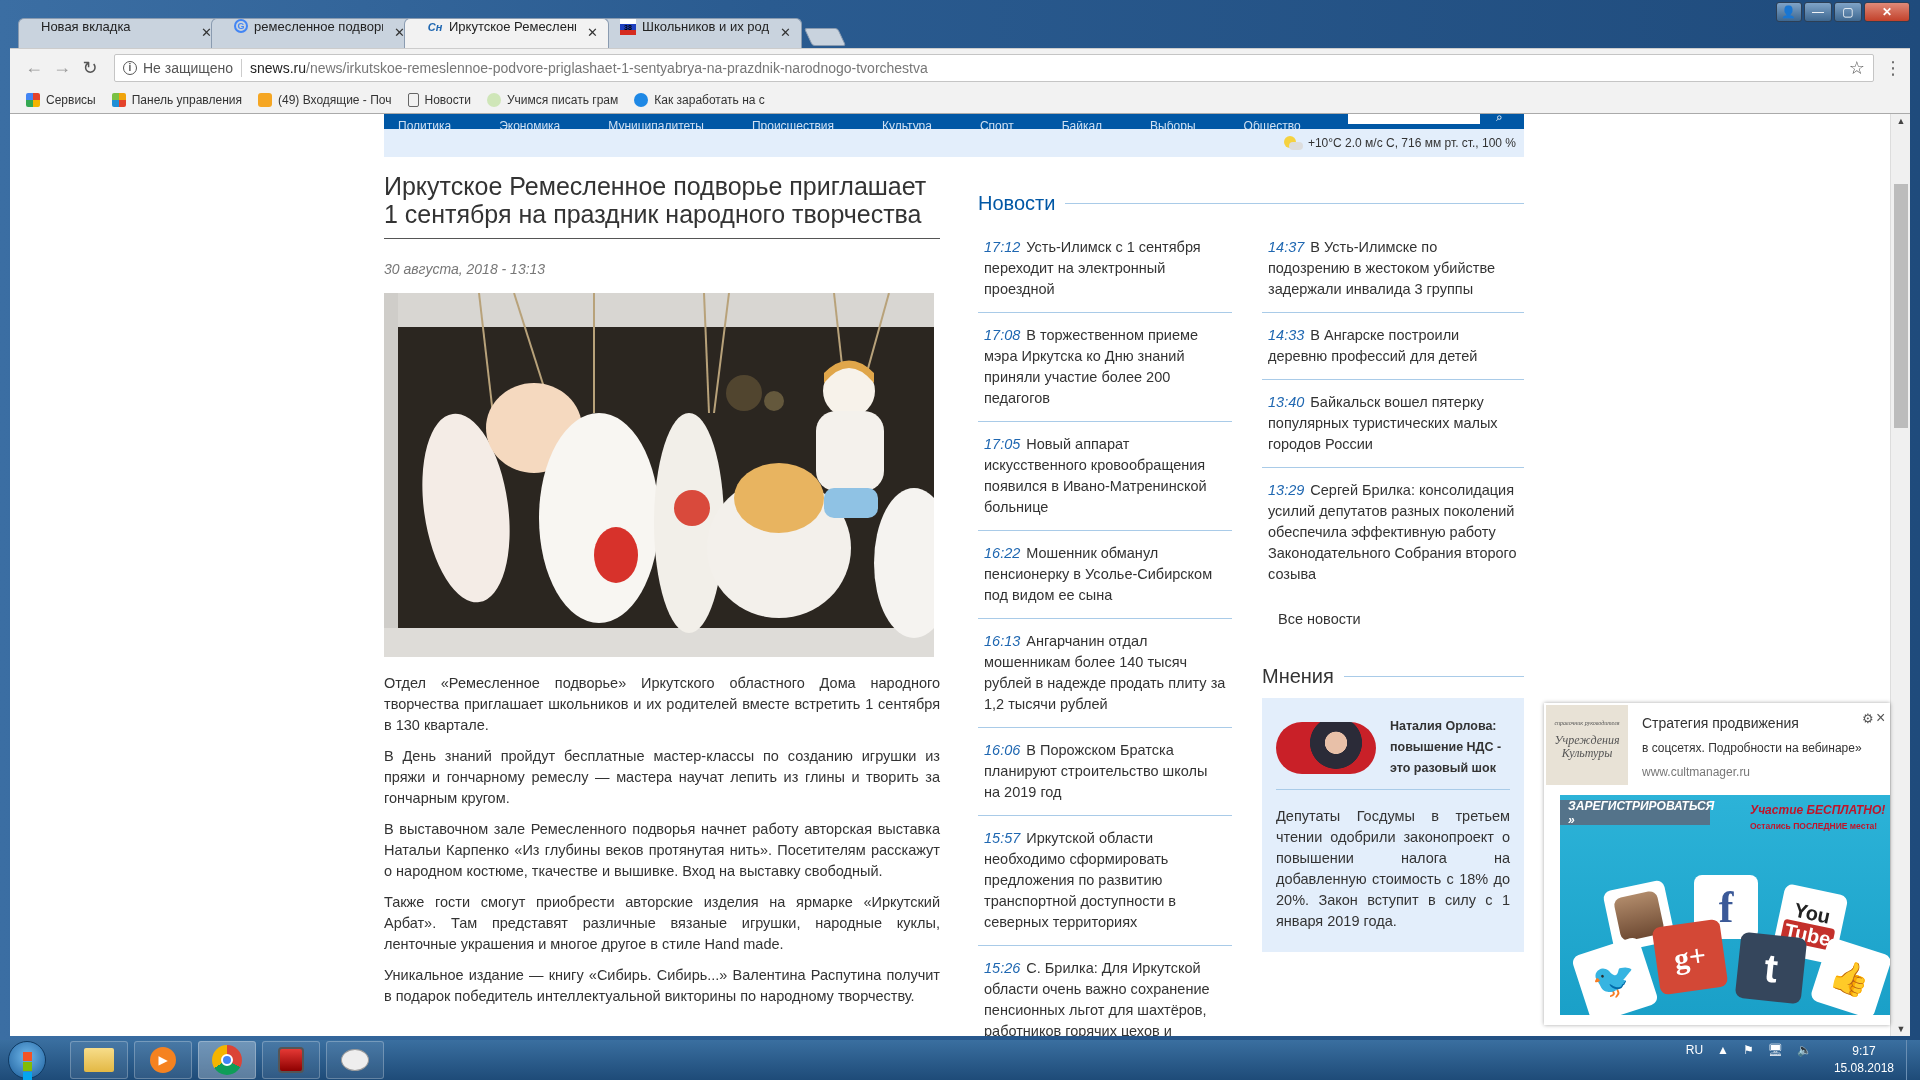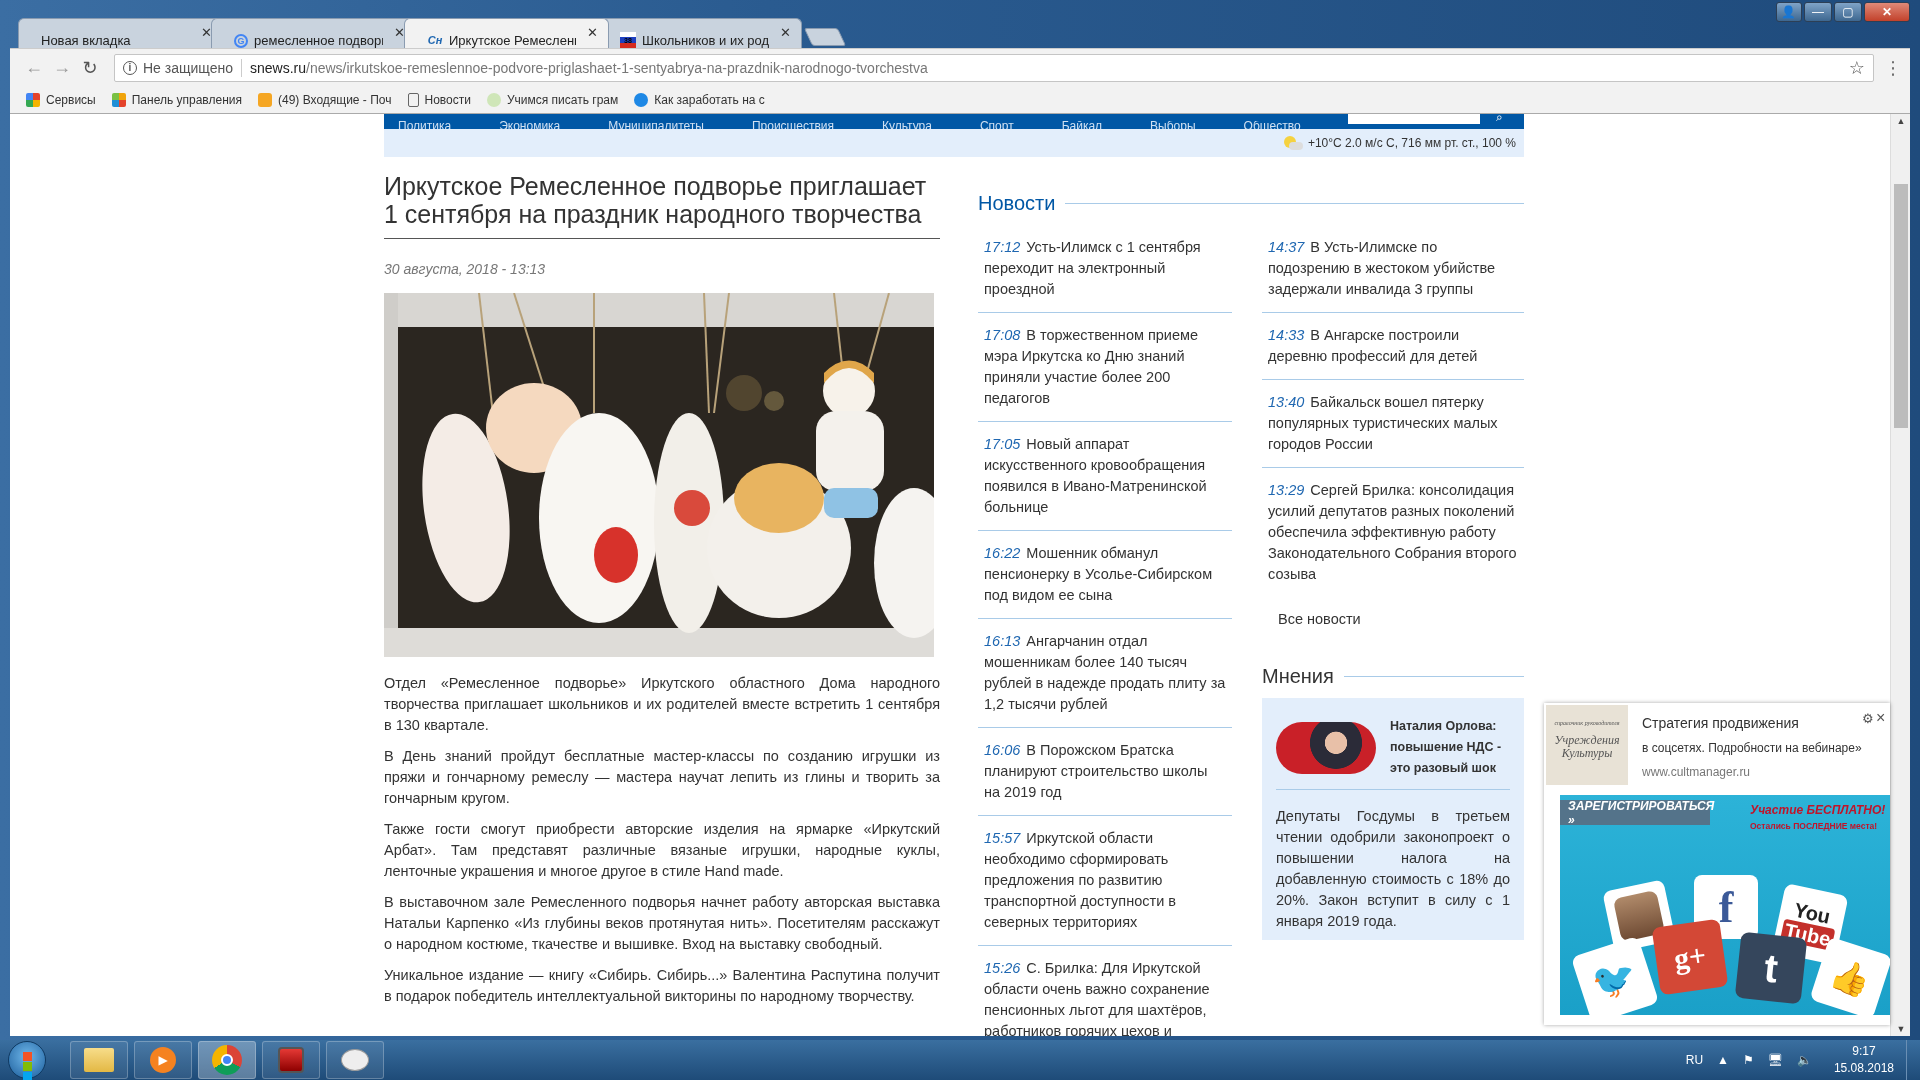--- a/index.html
+++ b/index.html
@@ -1,20 +1,20 @@
 <!DOCTYPE html>
 <html><head>
 <meta charset="utf-8">
 <style>
 *{box-sizing:border-box;margin:0;padding:0}
 html,body{width:1920px;height:1080px;overflow:hidden;font-family:"Liberation Sans",sans-serif;background:#1b4f84}
 .win{position:absolute;left:0;top:0;width:1920px;height:1080px;background:linear-gradient(90deg,#3b6ea3 0%,#2a5b90 40%,#1f4b7c 100%)}
 
 .tabs{position:absolute;left:18px;top:18px;height:30px;display:flex}
-.tab{position:relative;height:30px;width:205px;margin-right:-12px;padding:0 32px 0 22px;display:flex;align-items:flex-end;font-size:13px;color:#222;background:#c9d3de;border:1px solid #8a9bb0;border-bottom:none;border-radius:6px 6px 0 0;transform:perspective(60px) rotateX(0deg)}
+.tab{position:relative;height:30px;width:205px;margin-right:-12px;padding:0 32px 0 22px;display:flex;align-items:flex-start;font-size:13px;color:#222;background:#c9d3de;border:1px solid #8a9bb0;border-bottom:none;border-radius:6px 6px 0 0;transform:perspective(60px) rotateX(0deg)}
 .tab.active{background:#f2f2f2;z-index:3}
 .tab .fav{width:16px;height:16px;margin-right:6px;flex:none;display:flex;align-items:center;justify-content:center;font-size:11px;font-weight:bold}
 .tab .lbl{white-space:nowrap;overflow:hidden;flex:1}
 .tab .x{position:absolute;right:10px;top:6px;font-size:13px;color:#333}
 .newtab{width:34px;height:18px;margin-top:10px;margin-left:18px;background:#c9d3de;border:1px solid #8a9bb0;border-radius:3px;transform:skewX(25deg)}
 .winbtns{position:absolute;right:10px;top:2px;display:flex;gap:2px}
 .winbtns div{height:20px;border:1px solid #2d3f55;border-radius:3px;background:linear-gradient(#7fa3c7,#3d6790);color:#fff;font-size:12px;display:flex;align-items:center;justify-content:center}
 .wb-user{width:26px}.wb-min{width:28px}.wb-max{width:28px}.wb-close{width:46px;background:linear-gradient(#e08a78,#c2412b)!important;font-weight:bold}
 
 .toolbar{position:absolute;left:10px;top:48px;width:1900px;height:38px;background:#f2f2f2;display:flex;align-items:center;border-top:1px solid #ccc}
@@ -57,21 +57,21 @@
 .sec-head{display:flex;align-items:center;font-size:20px;color:#0057a5}
 .sec-head .line{flex:1;height:1px;background:#a9cbe8;margin-left:10px}
 .news-cols{display:flex;margin-top:22px}
 .ncol{width:262px}
 .ncol.right{margin-left:30px;width:262px}
 .nitem{padding:0 6px 12px 6px;border-bottom:1px solid #a9cbe8;margin-bottom:12px;font-size:14.5px;line-height:21px;color:#333}
 .nitem .t{color:#1f67b1;font-style:italic;margin-right:6px}
 .all-news{font-size:14.5px;color:#333;margin:14px 0 0 16px}
 .opinions{margin-top:38px}
 .sec-head.gray{color:#333}
-.op-card{margin-top:10px;background:#e3eefb;padding:18px 14px 8px 14px;width:262px}
+.op-card{margin-top:10px;background:#e3eefb;padding:18px 14px 20px 14px;width:262px}
 .op-top{display:flex;align-items:center;padding-bottom:10px;border-bottom:1px solid #a9cbe8}
 .op-photo{width:100px;height:52px;border-radius:26px;background:radial-gradient(circle at 60% 40%,#e8c0a8 0 16%,#2b2b38 17% 38%,#c92028 39%);flex:none}
 .op-name{margin-left:14px;font-size:12.5px;font-weight:bold;color:#333;line-height:21px}
 .op-text{margin-top:16px;font-size:14.5px;line-height:21px;color:#333;text-align:justify}
 
 .ad{position:absolute;left:1544px;top:703px;width:346px;height:322px;background:#fff;box-shadow:0 0 4px rgba(0,0,0,.35)}
 .ad-logo{position:absolute;left:2px;top:2px;width:82px;height:80px;background:#e8e2d6;color:#555;font-family:"Liberation Serif",serif;font-style:italic;font-size:12px;text-align:center;padding-top:12px;line-height:13px}
 .ad-logo small{display:block;font-size:6px;margin-bottom:4px}
 .ad-title{position:absolute;left:98px;top:12px;font-size:14px;color:#333}
 .ad-sub{position:absolute;left:98px;top:38px;font-size:12px;color:#333}
@@ -82,21 +82,21 @@
 .ad-reg{position:absolute;left:0;top:5px;width:150px;height:25px;background:#54738a;color:#fff;font-weight:bold;font-style:italic;font-size:12px;display:flex;align-items:center;padding-left:8px}
 .ad-free{position:absolute;left:190px;top:8px;color:#c0142a;font-weight:bold;font-style:italic;font-size:12px}
 .ad-last{position:absolute;left:190px;top:26px;color:#c0142a;font-weight:bold;font-size:8.5px}
 .sign{position:absolute;border-radius:8px;background:#fff;display:flex;align-items:center;justify-content:center;font-weight:bold}
 
 .taskbar{position:absolute;left:0;top:1040px;width:1920px;height:40px;background:linear-gradient(#3a6fa0,#1e4b78);display:flex;align-items:center}
 .start{width:38px;height:38px;border-radius:50%;margin-left:8px;background:radial-gradient(circle at 50% 40%,#6fb7ea,#1b5c9a);border:1px solid #0f3a63;display:flex;align-items:center;justify-content:center;flex-wrap:wrap;padding:9px}
 .start i{display:block;width:9px;height:9px;margin:0.5px}
 .tb-app{width:58px;height:38px;margin-left:6px;border:1px solid rgba(255,255,255,.25);border-radius:3px;background:rgba(255,255,255,.08);display:flex;align-items:center;justify-content:center}
 .tb-app.active{background:rgba(255,255,255,.28)}
-.tray{margin-left:auto;display:flex;align-items:center;color:#fff;font-size:12px;margin-right:26px}
+.tray{margin-left:auto;display:flex;color:#fff;font-size:12px;margin-right:26px}
 .tray span{margin-left:14px}
 .clock{text-align:center;line-height:17px;margin-left:22px}
 .showdesk{position:absolute;right:0;top:0;width:14px;height:40px;border-left:1px solid #6a8fb4}
 </style>
 </head>
 <body>
 
 <div class="win">
 
   <div class="tabs">
@@ -224,22 +224,22 @@
             <circle cx="465" cy="98" r="26" fill="#f7f2ea"></circle>
             <path d="M440 90 Q465 60 490 90 L490 80 Q465 55 440 80Z" fill="#e0a64a"></path>
             <rect x="432" y="118" width="68" height="80" rx="20" fill="#f4f1ec"></rect>
             <rect x="440" y="195" width="54" height="30" rx="10" fill="#8fc2e4"></rect>
             <ellipse cx="530" cy="270" rx="40" ry="75" fill="#f5f3f0"></ellipse>
           </svg>
         </div>
         <div class="art-text">
           <p>Отдел «Ремесленное подворье» Иркутского областного Дома народного творчества приглашает школьников и их родителей вместе встретить 1 сентября в 130 квартале.</p>
           <p>В День знаний пройдут бесплатные мастер-классы по созданию игрушки из пряжи и гончарному ремеслу — мастера научат лепить из глины и творить за гончарным кругом.</p>
+          <p>В выставочном зале Ремесленного подворья начнет работу авторская выставка Натальи Карпенко «Из глубины веков протянутая нить». Посетителям расскажут о народном костюме, ткачестве и вышивке. Вход на выставку свободный.</p>
           <p>Также гости смогут приобрести авторские изделия на ярмарке «Иркутский Арбат». Там представят различные вязаные игрушки, народные куклы, ленточные украшения и многое другое в стиле Hand made.</p>
-          <p>В выставочном зале Ремесленного подворья начнет работу авторская выставка Натальи Карпенко «Из глубины веков протянутая нить». Посетителям расскажут о народном костюме, ткачестве и вышивке. Вход на выставку свободный.</p>
           <p>Уникальное издание — книгу «Сибирь. Сибирь...» Валентина Распутина получит в подарок победитель интеллектуальной викторины по народному творчеству.</p>
         </div>
       </div>
 
       <div class="news">
         <div class="sec-head">
           <span>Новости</span>
             <span class="line"></span>
         </div>
         <div class="news-cols">

